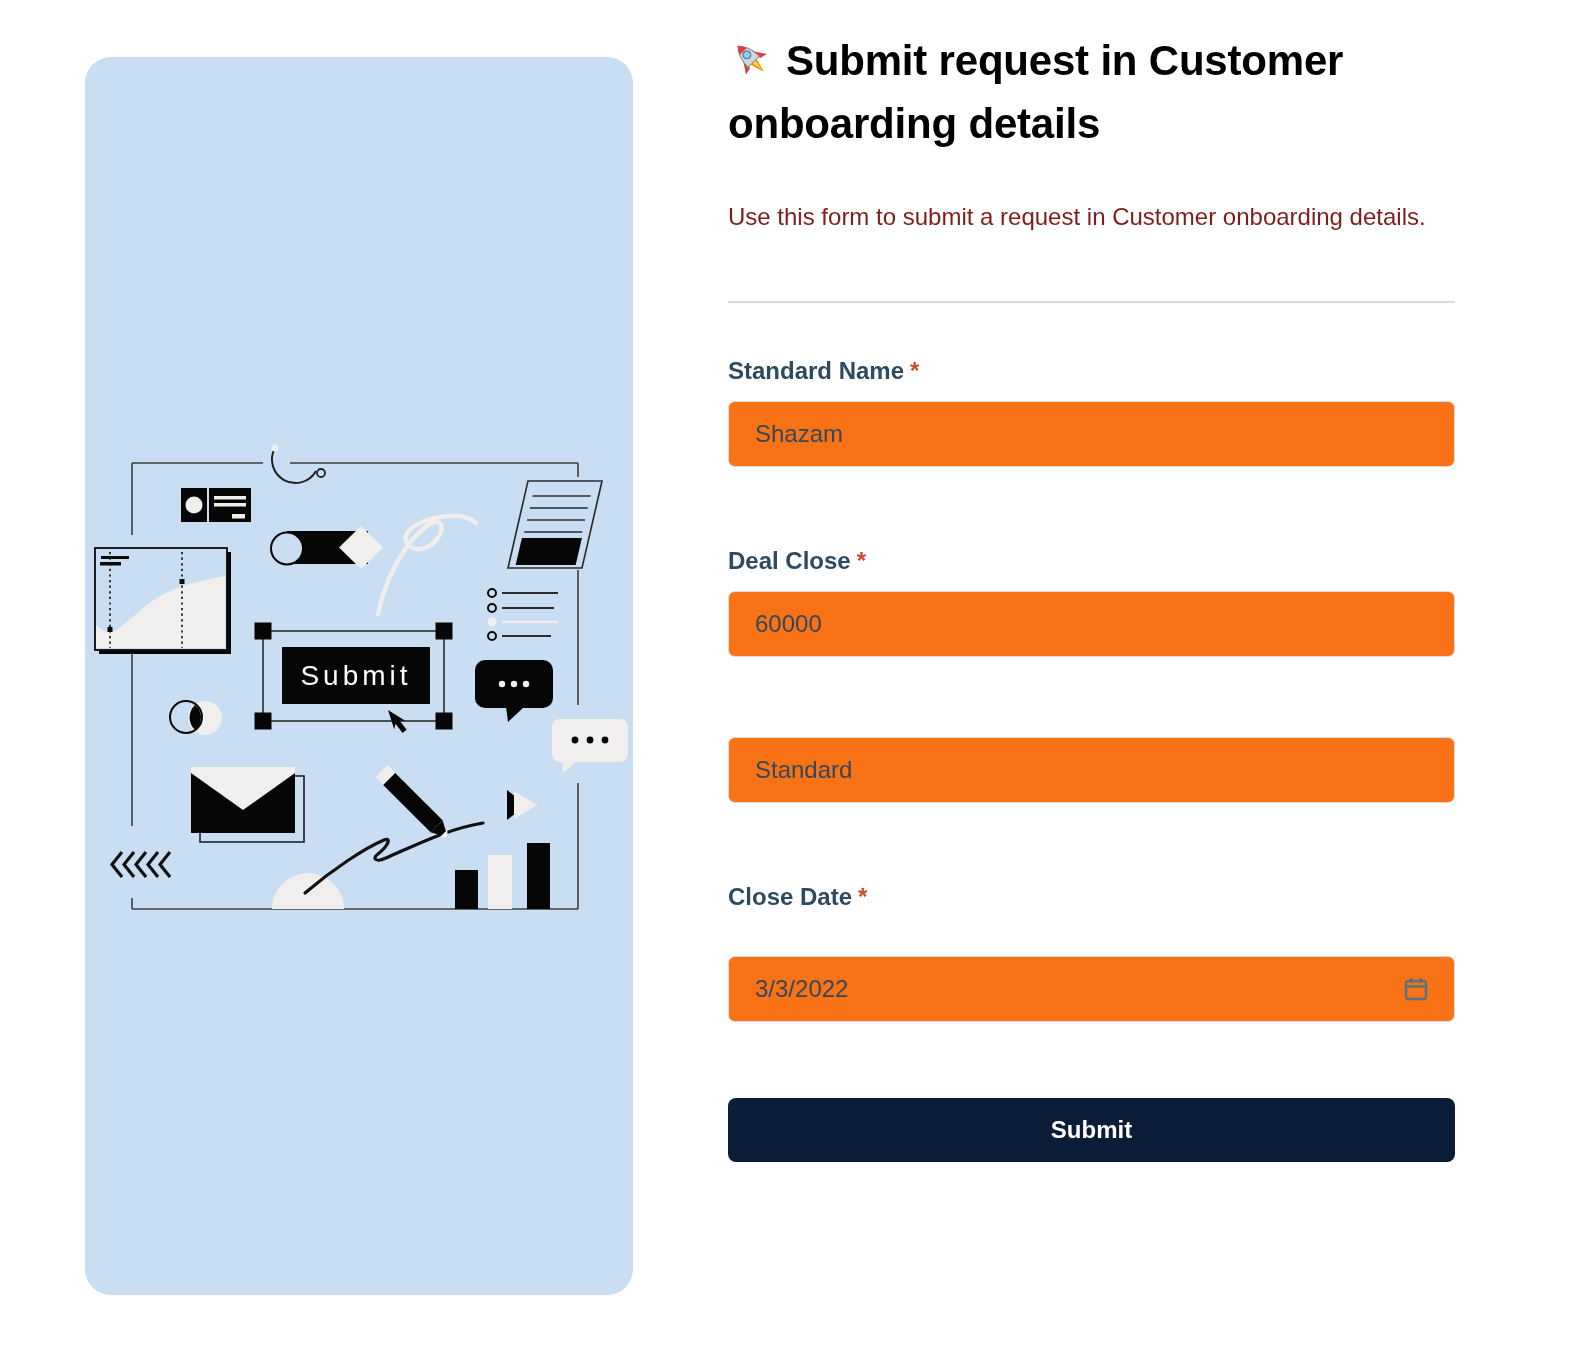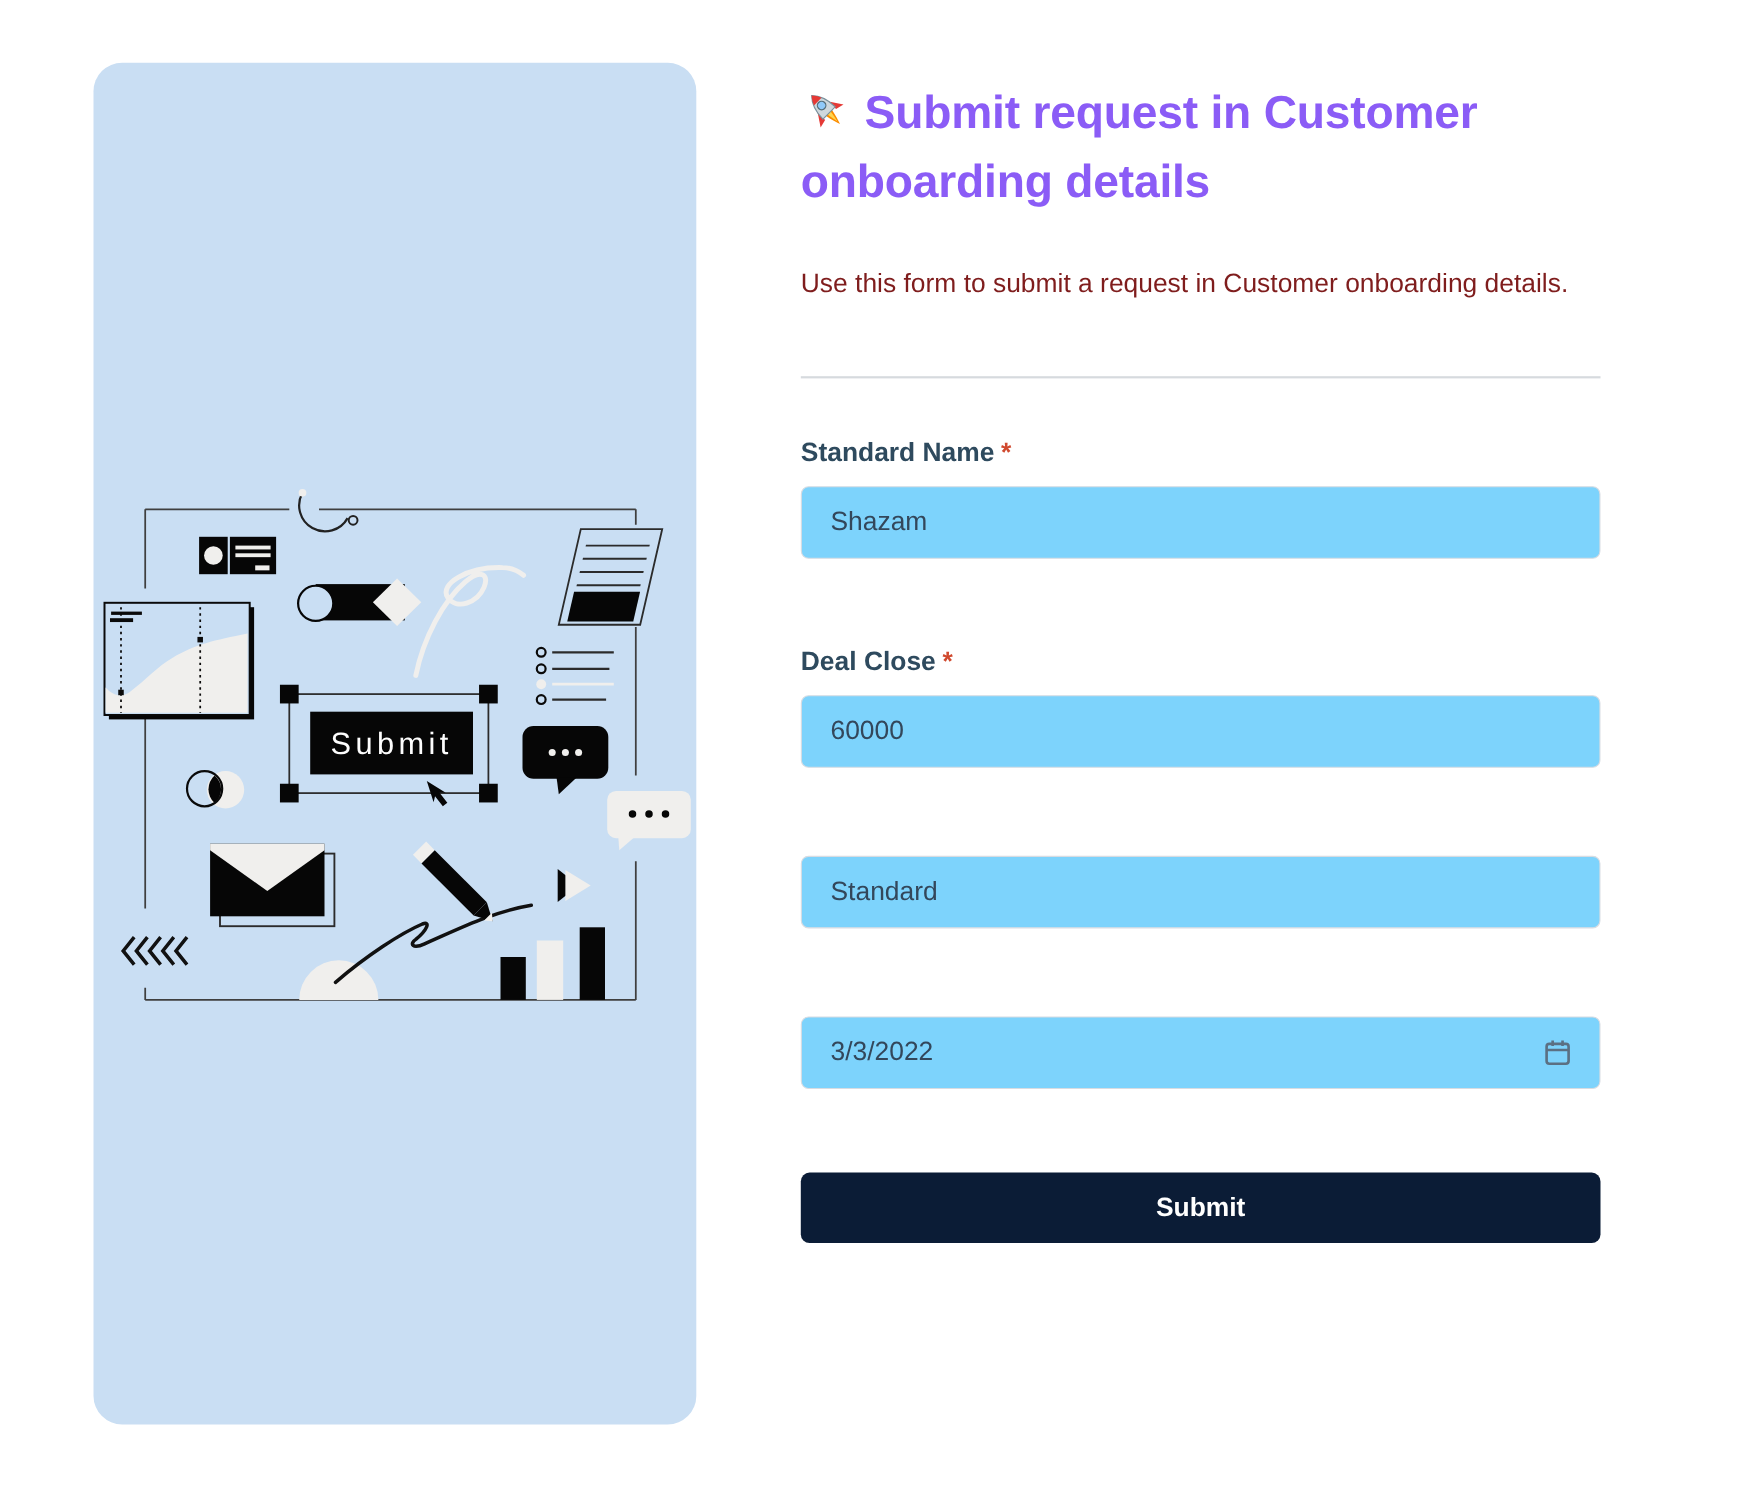--- a/index.html
+++ b/index.html
@@ -9,35 +9,35 @@
   }
   
   .panel{
     position:absolute;left:85px;top:57px;width:548px;height:1238px;
     border-radius:26px;background:#c9def3;
   }
   .panel svg{position:absolute;left:0;top:0;}
   
   .form-col{position:absolute;left:728px;top:0;width:727px;}
   .title{
-    margin:70px 0 0 0;font-size:42px;line-height:1.5;font-weight:700;
-    color:#8b5cf6;letter-spacing:-0.2px;
+    margin:29px 0 0 0;font-size:42px;line-height:1.5;font-weight:700;
+    color:#000000;letter-spacing:-0.2px;
   }
   .rocket{width:46px;height:46px;vertical-align:-7px;margin-right:12px;}
   .desc{margin-top:44px;font-size:24px;line-height:1.5;color:#7f1d1d;}
   .divider{margin-top:66px;border:none;border-top:2px solid #d6dade;height:0;}
   .group{margin-top:80px;}
   .group.first{margin-top:54px;}
   .label-row{font-size:24px;font-weight:700;color:#2e4a5e;margin-bottom:16px;}
   .req{color:#d0492e;margin-left:6px;font-weight:700;}
   .input-wrap{position:relative;}
   input.field{
     display:block;width:100%;box-sizing:border-box;height:66px;
     border:1px solid #d8dce2;border-radius:7px;padding:0 26px;
-    font-size:24px;color:#33475b;background:#7dd3fc;outline:none;
+    font-size:24px;color:#33475b;background:#f97316;outline:none;
     font-family:"Liberation Sans", sans-serif;
   }
   input.field.with-icon{padding-right:72px;margin-top:45px;}
   .cal-icon{position:absolute;right:24px;top:50%;transform:translateY(-50%);cursor:pointer;}
   .submit-btn{
     display:block;margin-top:76px;width:100%;height:64px;
     background:#0b1c36;color:#ffffff;font-size:24px;font-weight:700;
     border:none;border-radius:8px;cursor:pointer;
     font-family:"Liberation Sans", sans-serif;
   }
@@ -225,20 +225,23 @@
     </div>
   </div>
 
   <div class="group">
     <div class="input-wrap">
       <input class="field" type="text" value="Standard" style="">
     </div>
   </div>
 
   <div class="group">
+    <div class="label-row">
+      <span>Close Date</span><span class="req">*</span>
+    </div>
     <div class="input-wrap">
       <input class="field with-icon" type="text" value="3/3/2022" style="">
       <svg class="cal-icon" width="30" height="30" viewBox="0 0 30 30">
         <rect x="5" y="7" width="20" height="18" rx="2.5" fill="none" stroke="#5b7083" stroke-width="2.4"></rect>
         <line x1="5" y1="12.5" x2="25" y2="12.5" stroke="#5b7083" stroke-width="2.4"></line>
         <line x1="10.5" y1="4" x2="10.5" y2="9" stroke="#5b7083" stroke-width="2.4"></line>
         <line x1="19.5" y1="4" x2="19.5" y2="9" stroke="#5b7083" stroke-width="2.4"></line>
       </svg>
     </div>
   </div>

